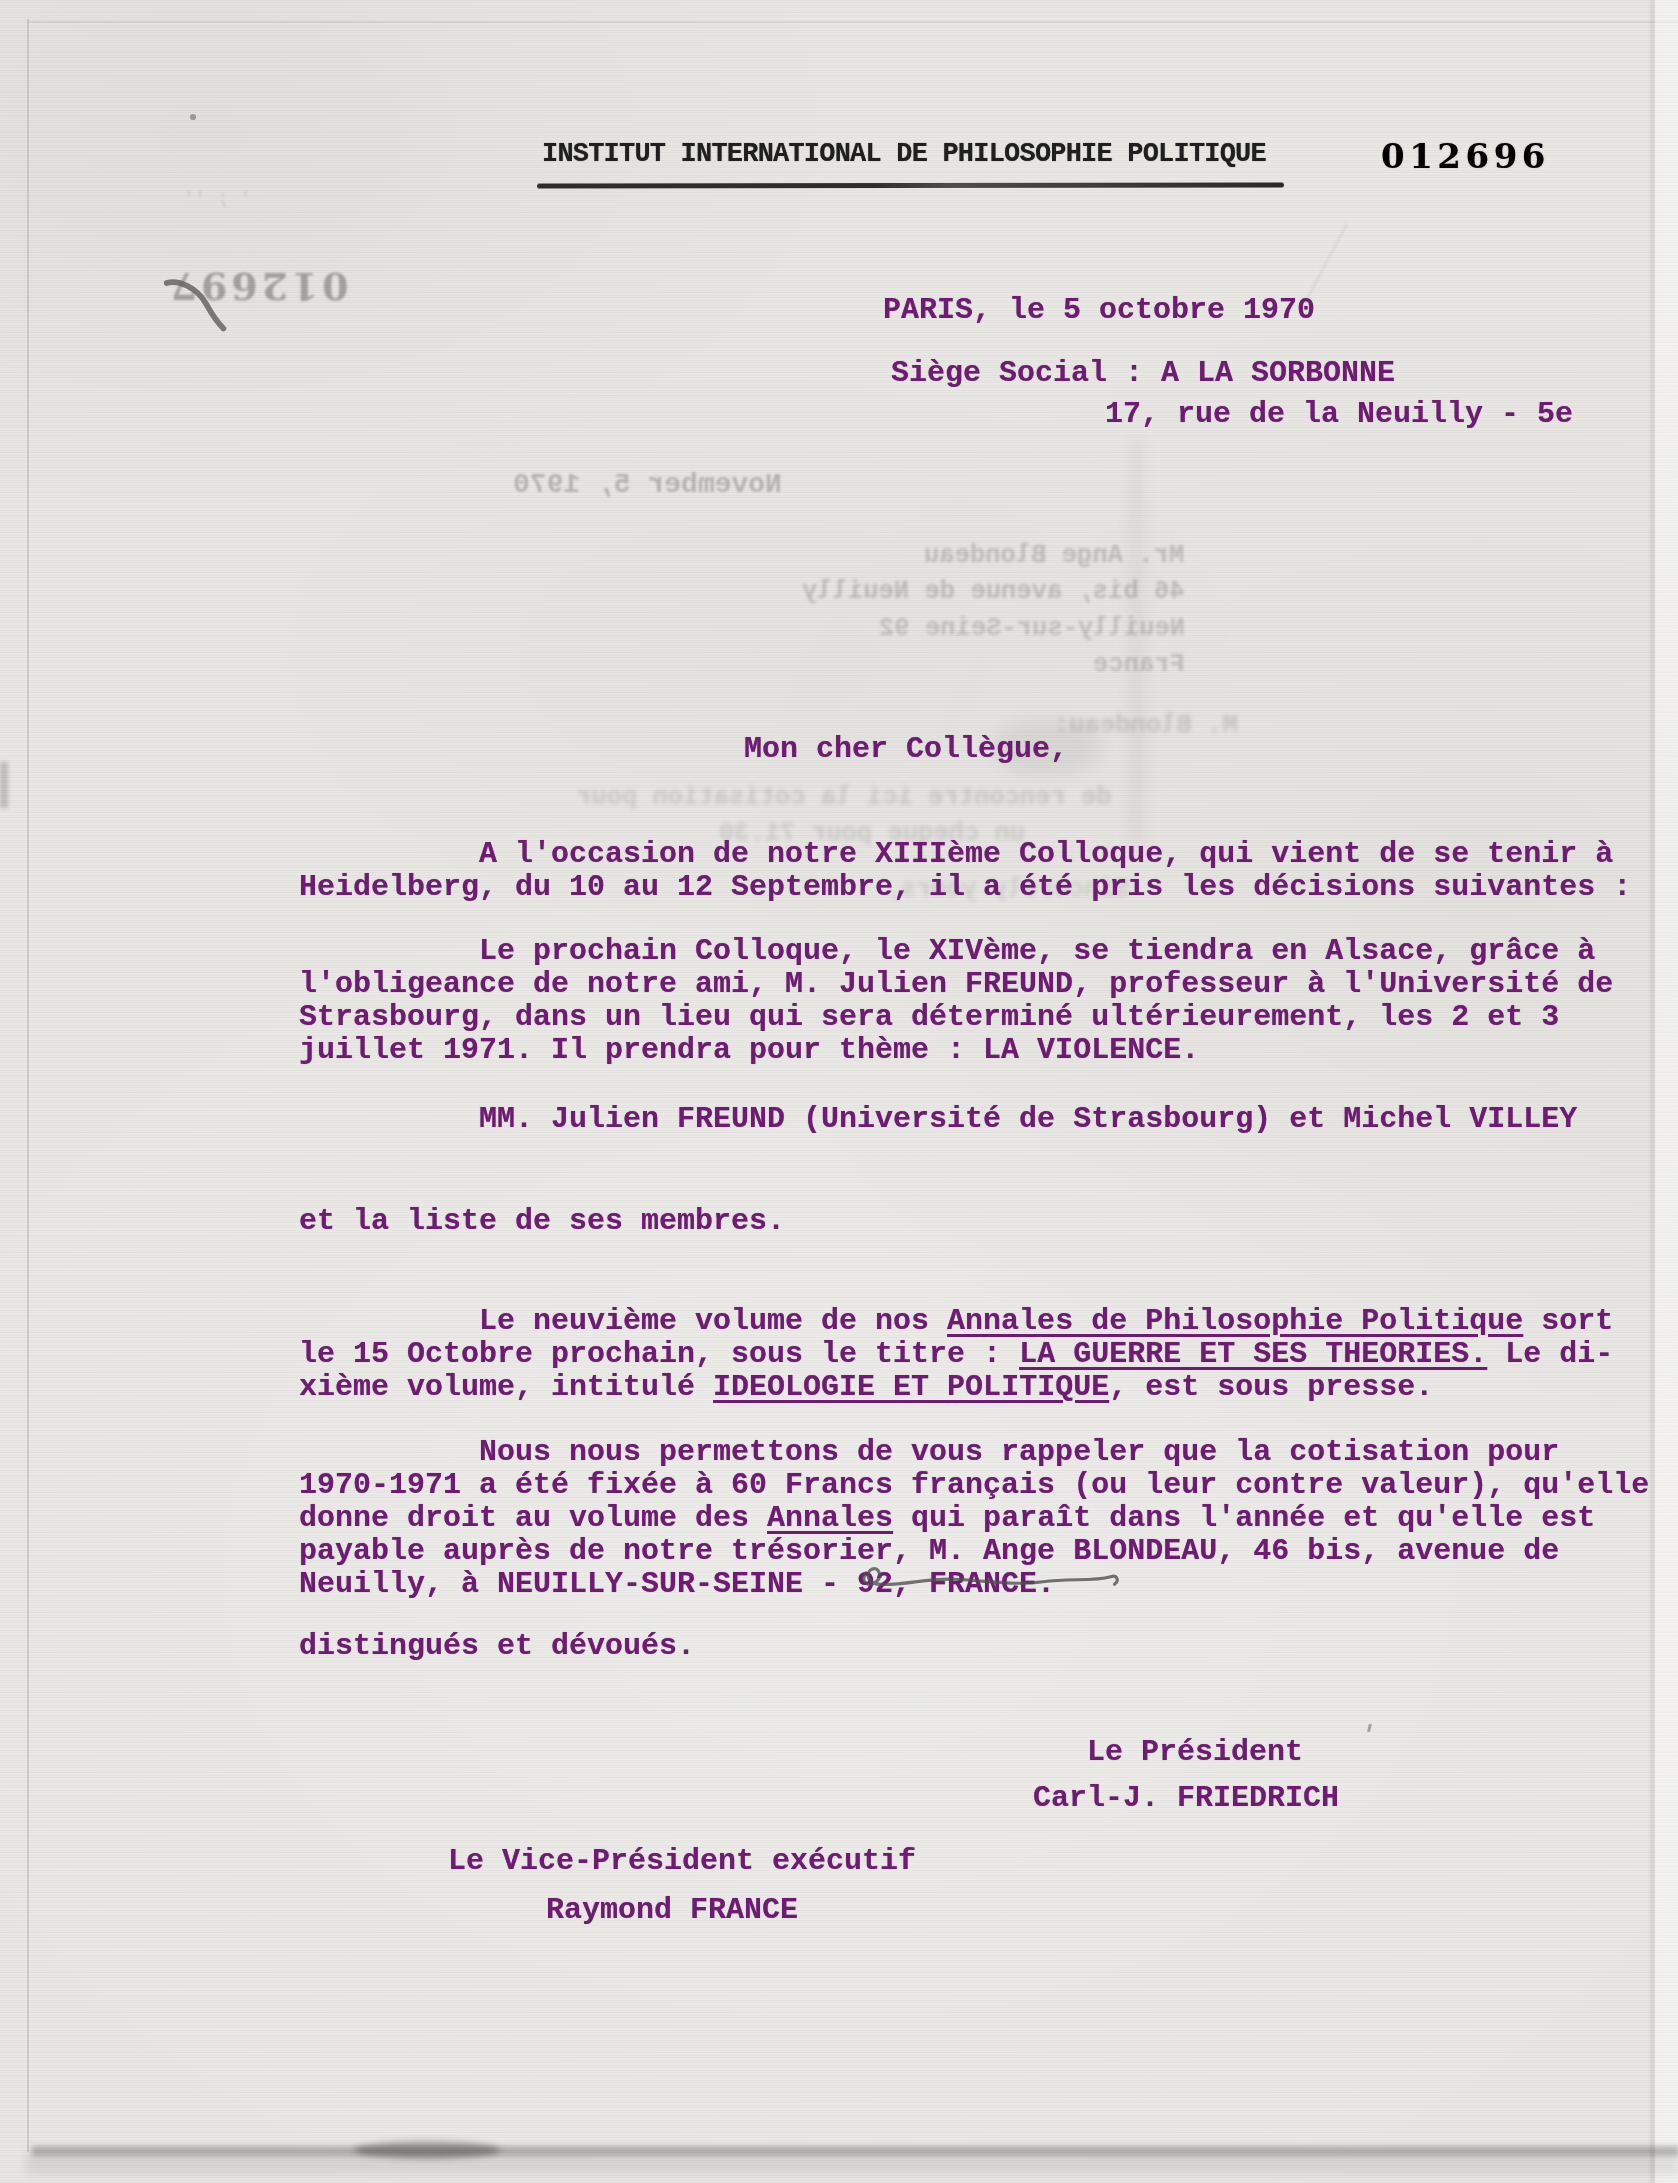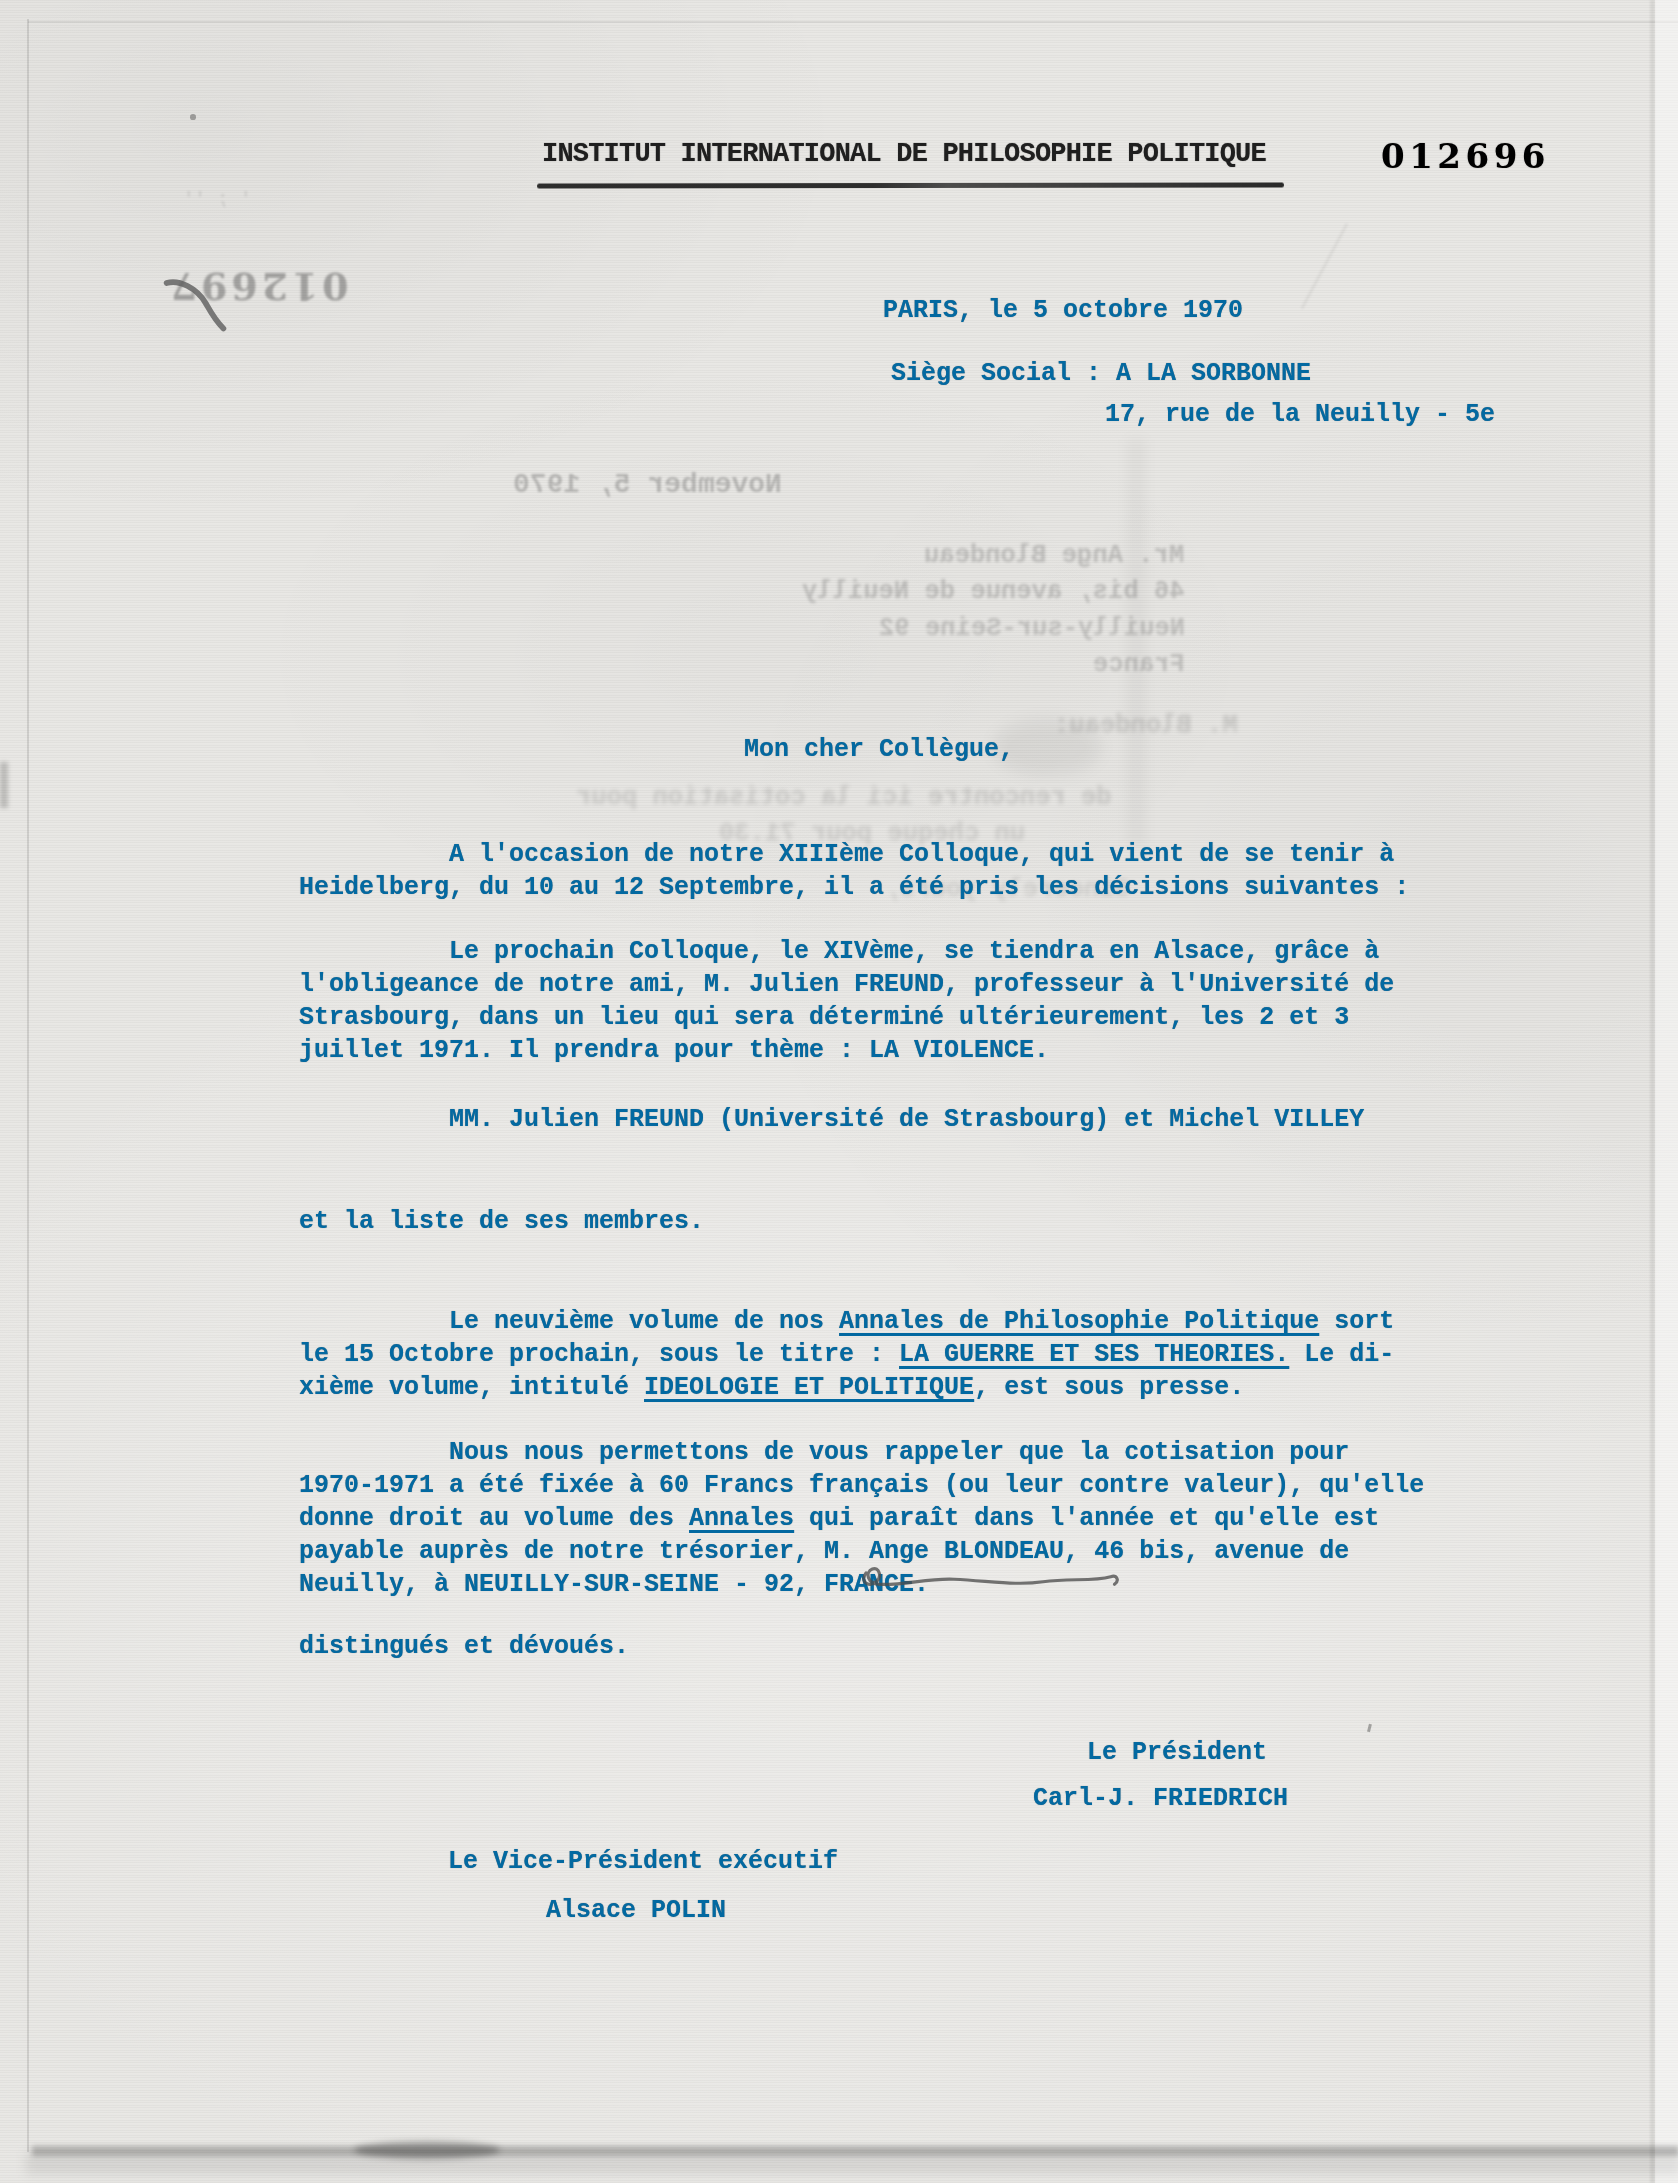--- a/index.html
+++ b/index.html
@@ -31,22 +31,22 @@
   .edge-top    { position:absolute; left:28px; top:21px;  height:1.9px; width:1651px;  background:rgba(0,0,0,0.06); filter:blur(0.6px); }
   .edge-right-seam { position:absolute; left:1650px; top:0; width:5.1px; height:2183px; background:rgba(0,0,0,0.07); filter:blur(1.3px); }
   .edge-right-band { position:absolute; left:1655px; top:0; width:23.6px; height:2183px; background:rgba(255,255,255,0.45); }
   .bottom-shadow   { position:absolute; left:32px;  top:2146px; width:1647px; height:9.6px; background:rgba(0,0,0,0.22); filter:blur(2.5px); }
   .bottom-shadow2  { position:absolute; left:25.5px;  top:2152px; width:1654px; height:21.6px; background:rgba(0,0,0,0.08); filter:blur(5.1px); }
   .bottom-blob     { position:absolute; left:354px; top:2141px; width:146px; height:18px; background:rgba(0,0,0,0.28); filter:blur(3.2px); border-radius:50%; }
 
   
   .typed{
     position:absolute; white-space:pre;
-    font-weight:700; font-size:25px; line-height:33px;
-    color:#0369a1; text-shadow:0 0 0.8px rgba(50,50,50,0.55);
+    font-weight:700; font-size:30px; line-height:33px;
+    color:#701a75; text-shadow:0 0 0.8px rgba(50,50,50,0.55);
   }
   .title{
     font-size:27px; letter-spacing:-0.8px; color:#1f1f1f; line-height:28px;
     text-shadow:0 0 1px rgba(25,25,25,0.6);
   }
   .title-underline{
     position:absolute; left:537px; top:183px; width:747px; height:4.5px;
     background:linear-gradient(90deg, rgba(25,25,25,0.9) 0 45%, rgba(25,25,25,0.75) 55%, rgba(25,25,25,0.92));
     border-radius:2.5px; transform:rotate(-0.08deg); filter:blur(0.3px);
   }
@@ -144,14 +144,14 @@
            C416,37 420,46 412,52" fill="none" stroke="#4f4f4f" stroke-width="5" stroke-linecap="round"></path>
 </svg>
 
 <svg class="pencil-mark" style="left:160px; top:278px; opacity:0.8; filter:blur(0.6px);" width="70" height="60" viewBox="0 0 110 95">
   <path d="M10,8 C30,2 58,16 72,40 C80,54 86,66 100,80" fill="none" stroke="#5e5e5e" stroke-width="9" stroke-linecap="round"></path>
 </svg>
 
 <div class="typed" style="left:1087px; top:1736px;">Le Président</div>
 <div class="typed" style="left:1033px; top:1782px;text-align:center;">Carl-J. FRIEDRICH</div>
 <div class="typed" style="left:448px; top:1845px;">Le Vice-Président exécutif</div>
-<div class="typed" style="left:546px; top:1894px;">Alsace POLIN</div>
+<div class="typed" style="left:546px; top:1894px;">Raymond FRANCE</div>
 
 
 </body></html>

